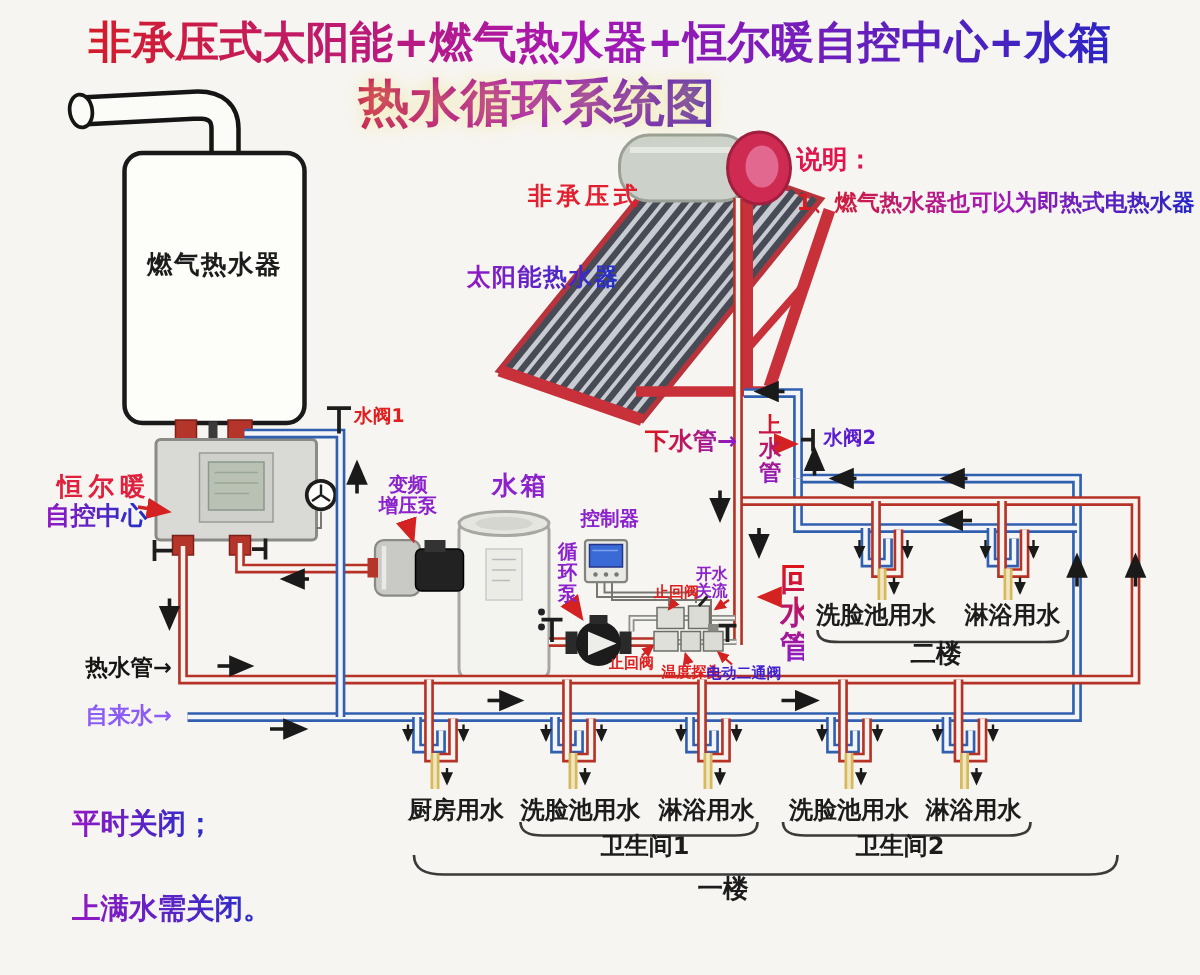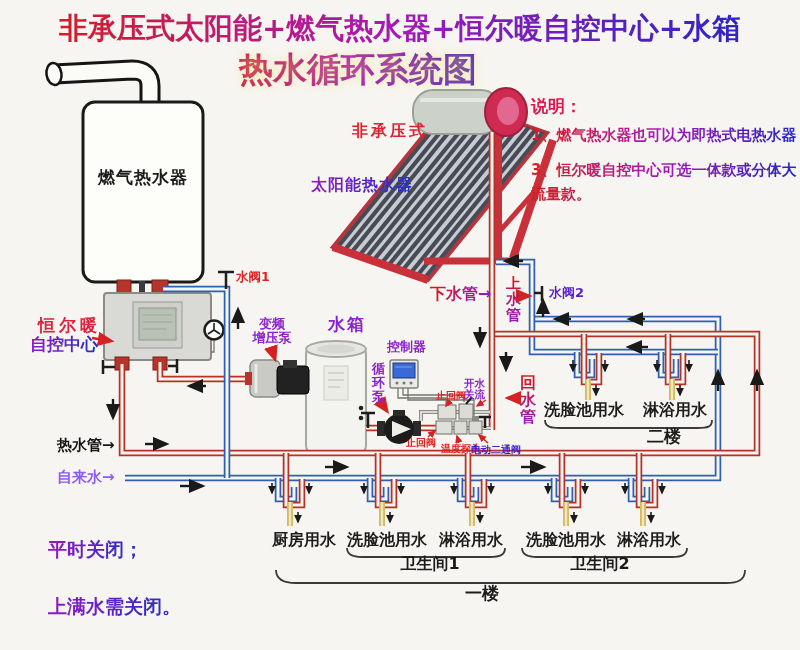--- a/index.html
+++ b/index.html
@@ -321,21 +321,20 @@
     <path class="brk" d="M276,570 C276,580 284,583 296,583 H726 C738,583 745,580 745,570"></path>
   </g>
 </svg>
 
 <div class="lbl title1 gr-rb">非承压式太阳能+燃气热水器+恒尔暖自控中心+水箱</div>
 <div class="lbl title2 gr-rb">热水循环系统图</div>
 
 <div class="notes">
   <h4>说明：</h4>
   <p class="gr-rb">1、燃气热水器也可以为即热式电热水器</p>
-  <p class="gr-rb">3、恒尔暖自控中心可选一体款或分体大流量款。</p>
 </div>
 
 <div class="lbl" style="left:352px;top:122px;font-size:16px;color:#e01f2f;letter-spacing:3px;">非承压式</div>
 <div class="lbl gr-pb" style="left:311px;top:145px;font-size:16px;letter-spacing:1px;margin-top:31px;">太阳能热水器</div>
 
 <div class="lbl" style="left:93px;top:168px;width:100px;text-align:center;font-size:17px;color:#1c1c1c;letter-spacing:1px;">燃气热水器</div>
 
 <div class="lbl" style="left:38px;top:316px;font-size:17px;color:#e0203c;letter-spacing:4px;">恒尔暖</div>
 <div class="lbl gr-pb" style="left:30px;top:335px;font-size:17px;">自控中心</div>
 
@@ -344,35 +343,35 @@
 
 <div class="lbl" style="left:248px;top:317px;width:48px;text-align:center;font-size:13px;color:#8b22cc;">变频</div>
 <div class="lbl" style="left:248px;top:331px;width:48px;text-align:center;font-size:13px;color:#8b22cc;">增压泵</div>
 
 <div class="lbl" style="left:328px;top:315px;font-size:17px;color:#8b22cc;letter-spacing:2px;">水箱</div>
 <div class="lbl" style="left:387px;top:340px;font-size:13px;color:#8b22cc;">控制器</div>
 <div class="lbl vtext" style="left:372px;top:362px;width:14px;font-size:13px;color:#8b22cc;">循环泵</div>
 
 <div class="lbl gr-rp" style="left:430px;top:285px;font-size:16px;">下水管→</div>
 <div class="lbl vtext gr-rp-v" style="left:506px;top:276px;width:16px;font-size:15px;">上水管</div>
-<div class="lbl vtext gr-rp-v" style="left:520px;top:375px;width:16px;font-size:16px;">回水管</div>
+<div class="lbl vtext gr-rp-v" style="left:520px;top:375px;width:16px;font-size:21px;">回水管</div>
 
 <div class="lbl" style="left:436px;top:390px;font-size:10px;color:#e02020;">止回阀</div>
 <div class="lbl" style="left:464px;top:377px;font-size:10.5px;color:#8b22cc;">开水</div>
 <div class="lbl" style="left:464px;top:388px;font-size:10.5px;color:#8b22cc;">关流</div>
 <div class="lbl" style="left:406px;top:437px;font-size:10px;color:#e02020;">止回阀</div>
 <div class="lbl" style="left:441px;top:443px;font-size:10px;color:#e02020;">温度探头</div>
 <div class="lbl" style="left:471px;top:444px;font-size:10px;color:#3f1fd0;">电动二通阀</div>
 
 <div class="lbl" style="left:57px;top:437px;font-size:15px;color:#151515;">热水管→</div>
 <div class="lbl" style="left:57px;top:469px;font-size:15px;color:#8b5cf6;">自来水→</div>
 
 <div class="lbl ctr" style="left:584px;top:401px;font-size:16px;color:#1c1c1c;">洗脸池用水</div>
 <div class="lbl ctr" style="left:675px;top:401px;font-size:16px;color:#1c1c1c;">淋浴用水</div>
-<div class="lbl ctr" style="left:624px;top:427px;font-size:17px;color:#1c1c1c;margin-left:40px;">二楼</div>
+<div class="lbl ctr" style="left:624px;top:427px;font-size:17px;color:#1c1c1c;">二楼</div>
 
 <div class="lbl ctr" style="left:304px;top:531px;font-size:16px;color:#1c1c1c;">厨房用水</div>
 <div class="lbl ctr" style="left:387px;top:531px;font-size:16px;color:#1c1c1c;">洗脸池用水</div>
 <div class="lbl ctr" style="left:471px;top:531px;font-size:16px;color:#1c1c1c;">淋浴用水</div>
 <div class="lbl ctr" style="left:566px;top:531px;font-size:16px;color:#1c1c1c;">洗脸池用水</div>
 <div class="lbl ctr" style="left:649px;top:531px;font-size:16px;color:#1c1c1c;">淋浴用水</div>
 <div class="lbl ctr" style="left:430px;top:555px;font-size:16px;color:#1c1c1c;">卫生间1</div>
 <div class="lbl ctr" style="left:600px;top:555px;font-size:16px;color:#1c1c1c;">卫生间2</div>
 <div class="lbl ctr" style="left:482px;top:584px;font-size:17px;color:#1c1c1c;">一楼</div>
 

